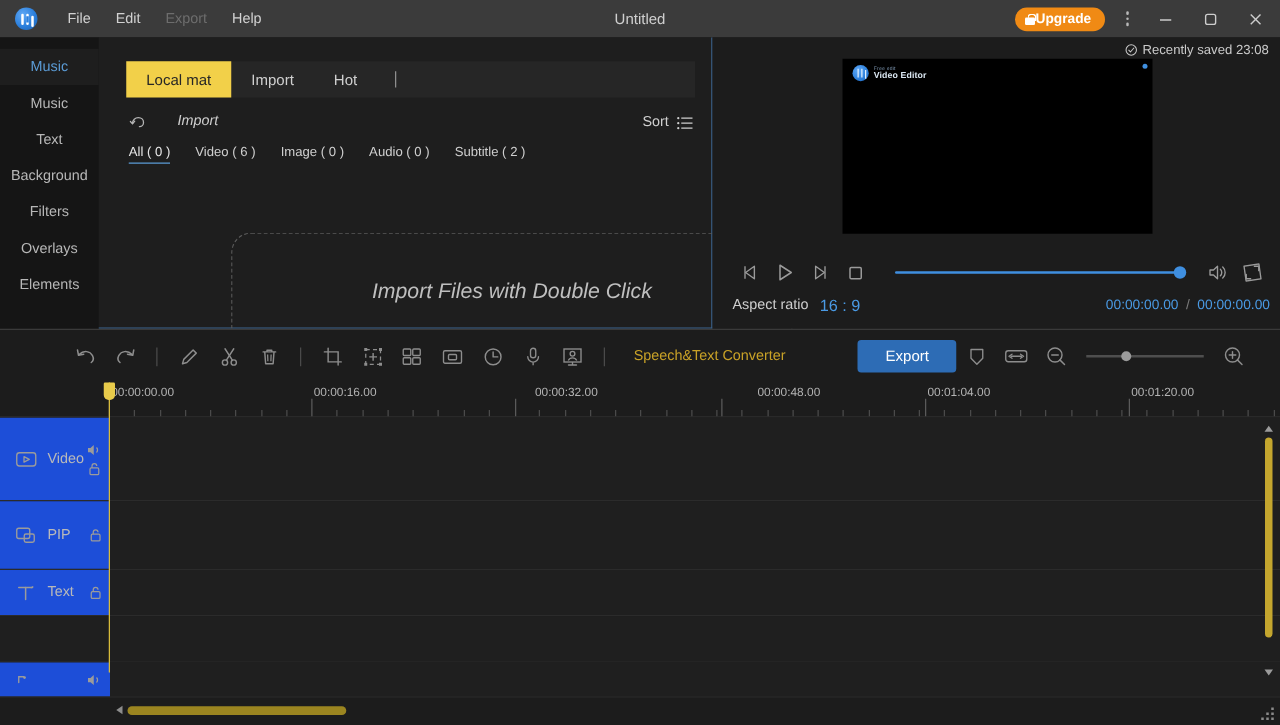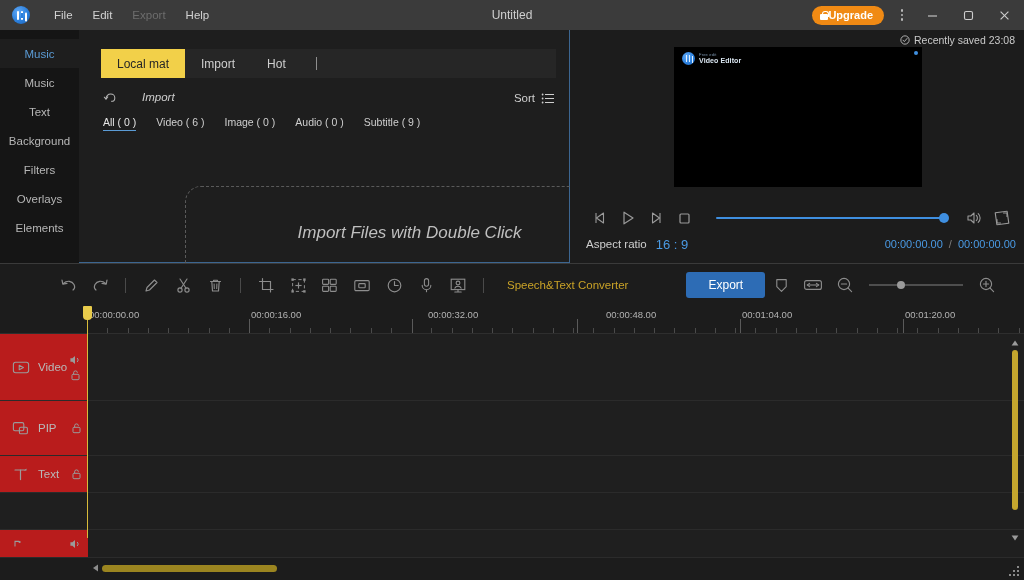--- a/index.html
+++ b/index.html
@@ -240,21 +240,21 @@
   
   .tracks {
     position: absolute; left: 0; top: 70px; width: 1024px; height: 232px; overflow: hidden;
   }
   .track {
     position: relative; width: 1024px; border-bottom: 1px solid #2b2b2b;
     background: #1f1f1f;
   }
   .track .head {
     position: absolute; left: 0; top: 0; width: 88px; height: 100%;
-    display: flex; align-items: center; background: #b91c1c;
+    display: flex; align-items: center; background: #1d4ed8;
   }
   .track-ic { margin-left: 12px; color: #9b9b9b; display: flex; align-items: center; flex: none; }
   .track-name { font-size: 11.5px; color: #b9b9b9; margin-left: 8px; }
   .head-btns {
     position: absolute; right: 6px; top: 0; height: 100%;
     display: flex; flex-direction: column; align-items: center; justify-content: center; gap: 3px;
   }
   .hb { cursor: pointer; color: #9b9b9b; display: flex; }
   .track .lane { position: absolute; left: 88px; top: 0; right: 0; height: 100%; background: #1f1f1f; }
 
@@ -377,21 +377,21 @@
               <line x1="4" y1="10.5" x2="13" y2="10.5" stroke="#cfcfcf" stroke-width="1"></line>
           </svg>
         </div>
       </div>
 
       <div class="filter-row">
         <span class="filter active">All ( 0 )</span>
         <span class="filter">Video ( 6 )</span>
         <span class="filter">Image ( 0 )</span>
         <span class="filter">Audio ( 0 )</span>
-        <span class="filter">Subtitle ( 9 )</span>
+        <span class="filter">Subtitle ( 2 )</span>
       </div>
 
       <div class="dropzone">Import Files with Double Click</div>
     </div>
 
     <div class="preview">
       <div class="saved">
         <svg class="check-ic" viewBox="0 0 12 12">
           <circle cx="6" cy="6" r="5" fill="none" stroke="#cacaca" stroke-width="1"></circle>
           <path d="M3.6 6.2 L5.2 7.9 L8.5 4.1" fill="none" stroke="#cacaca" stroke-width="1" stroke-linecap="round" stroke-linejoin="round"></path>

